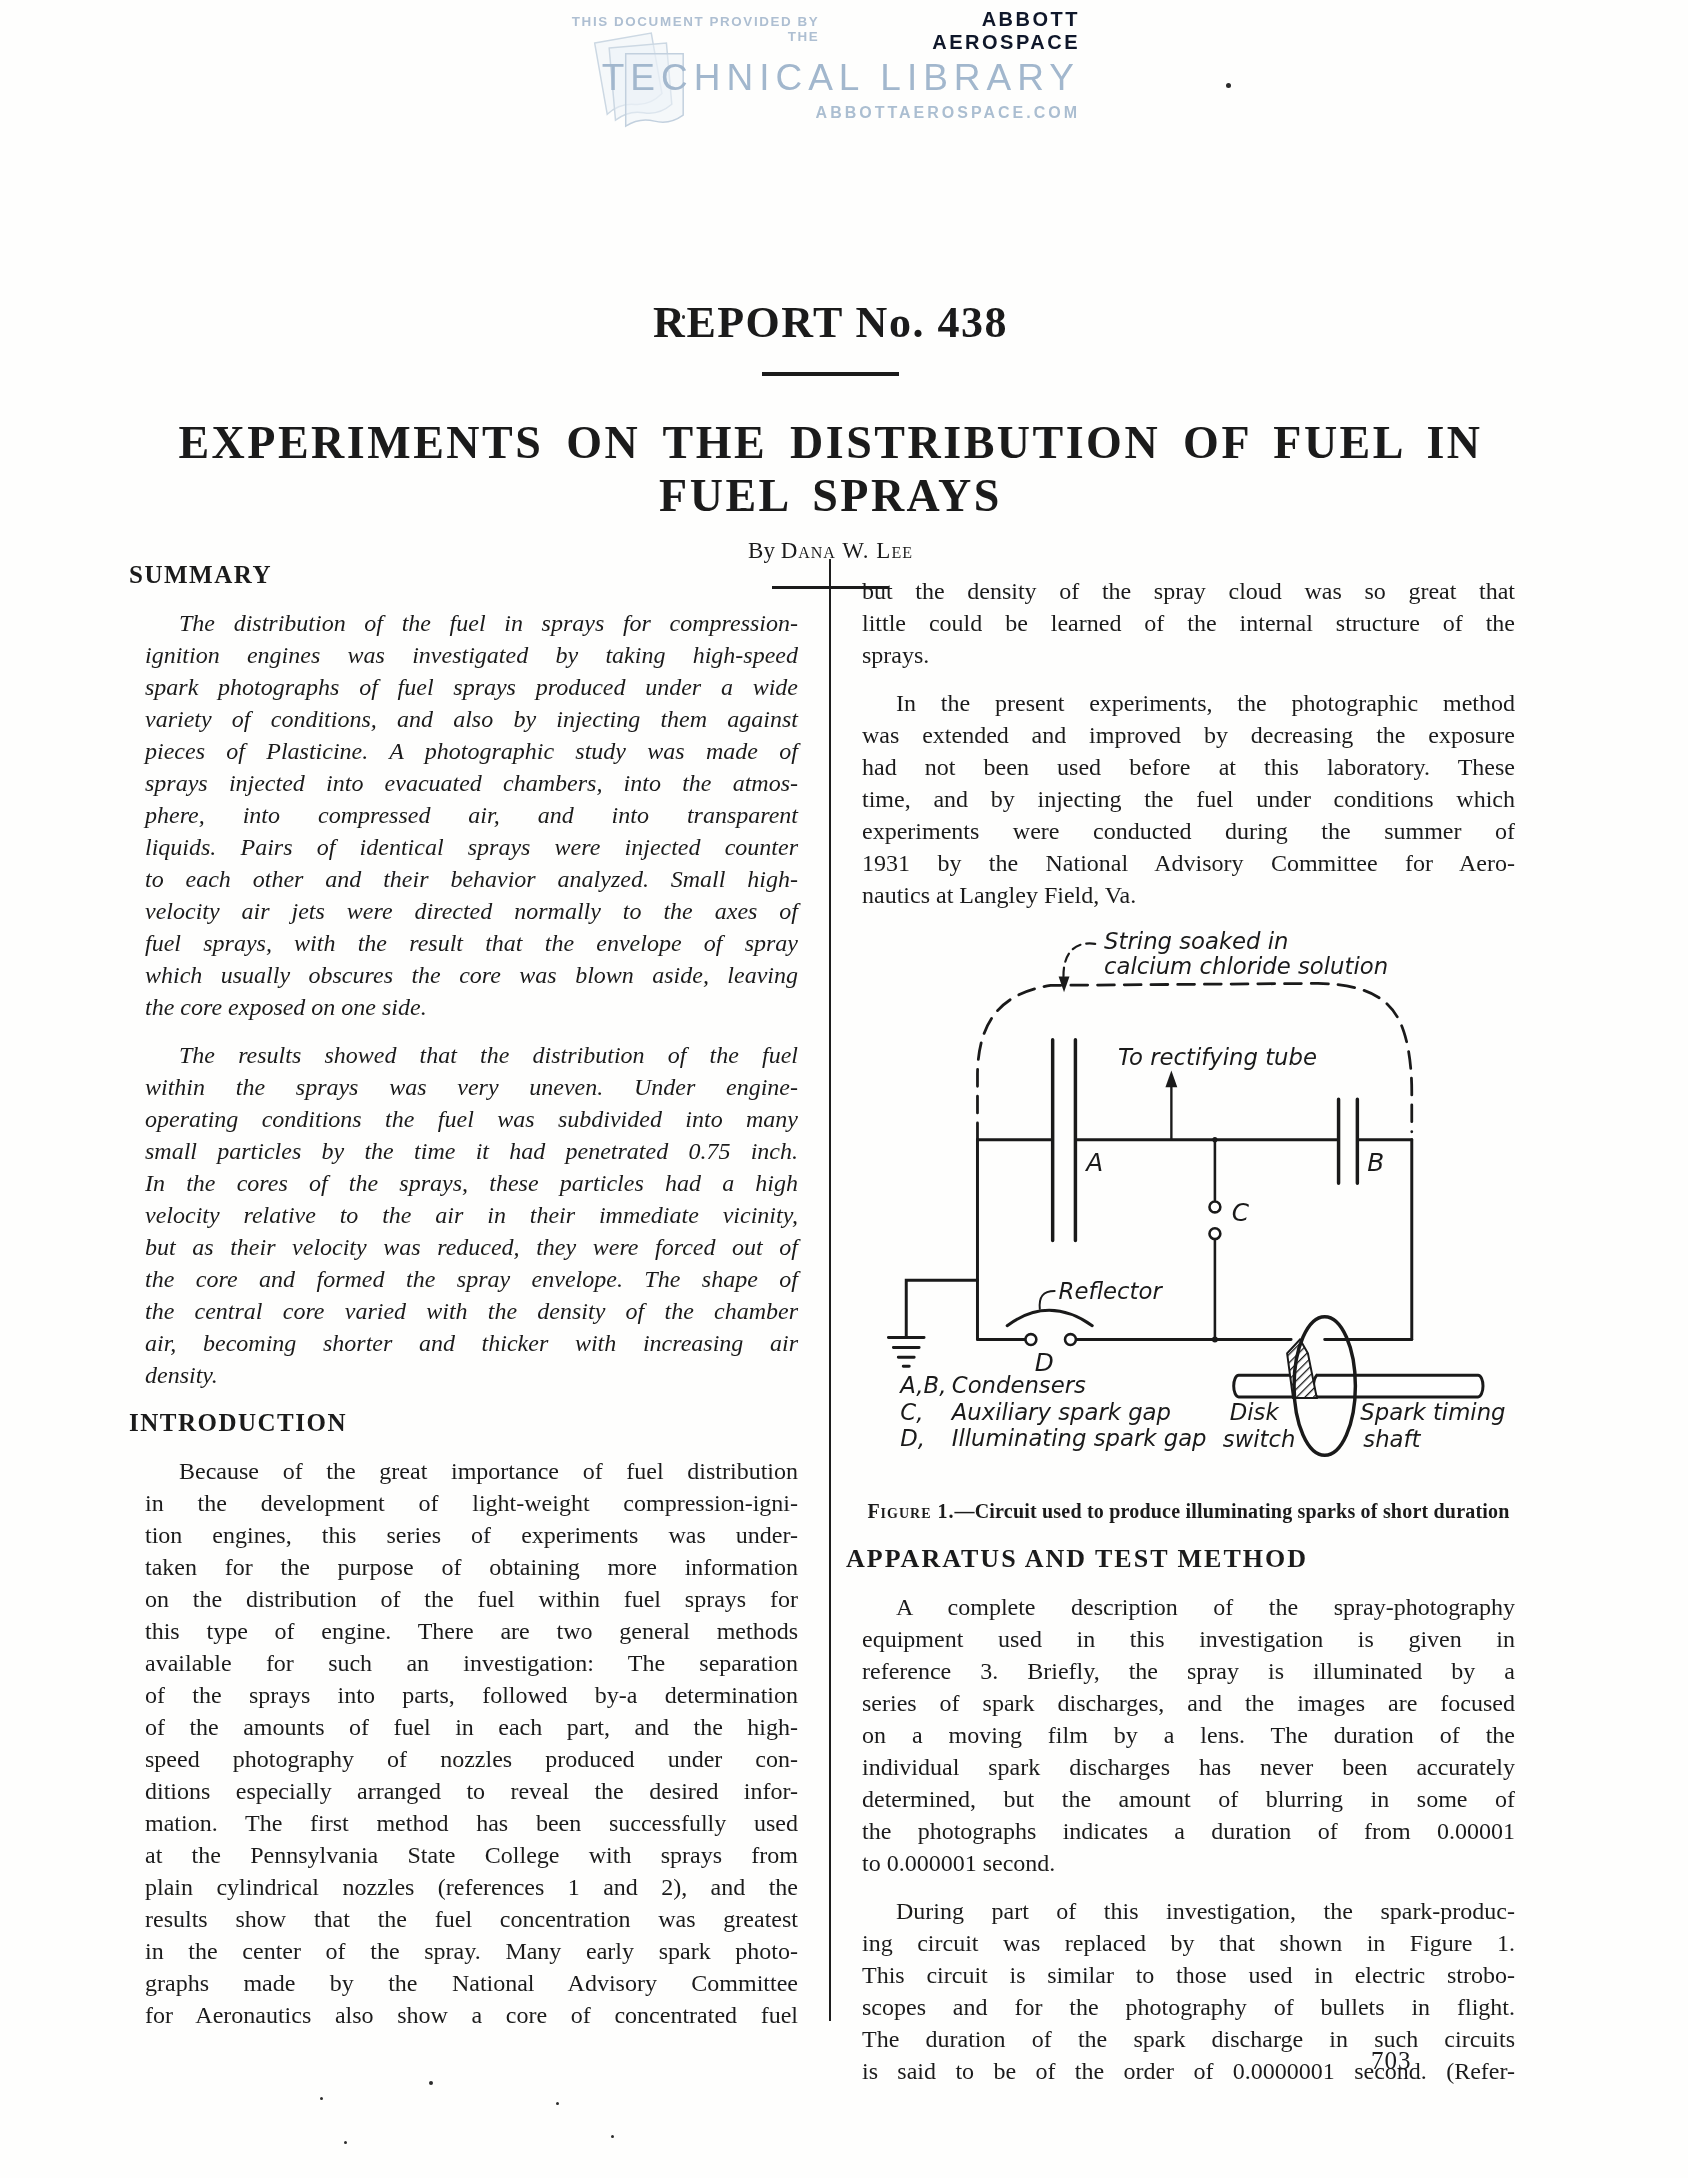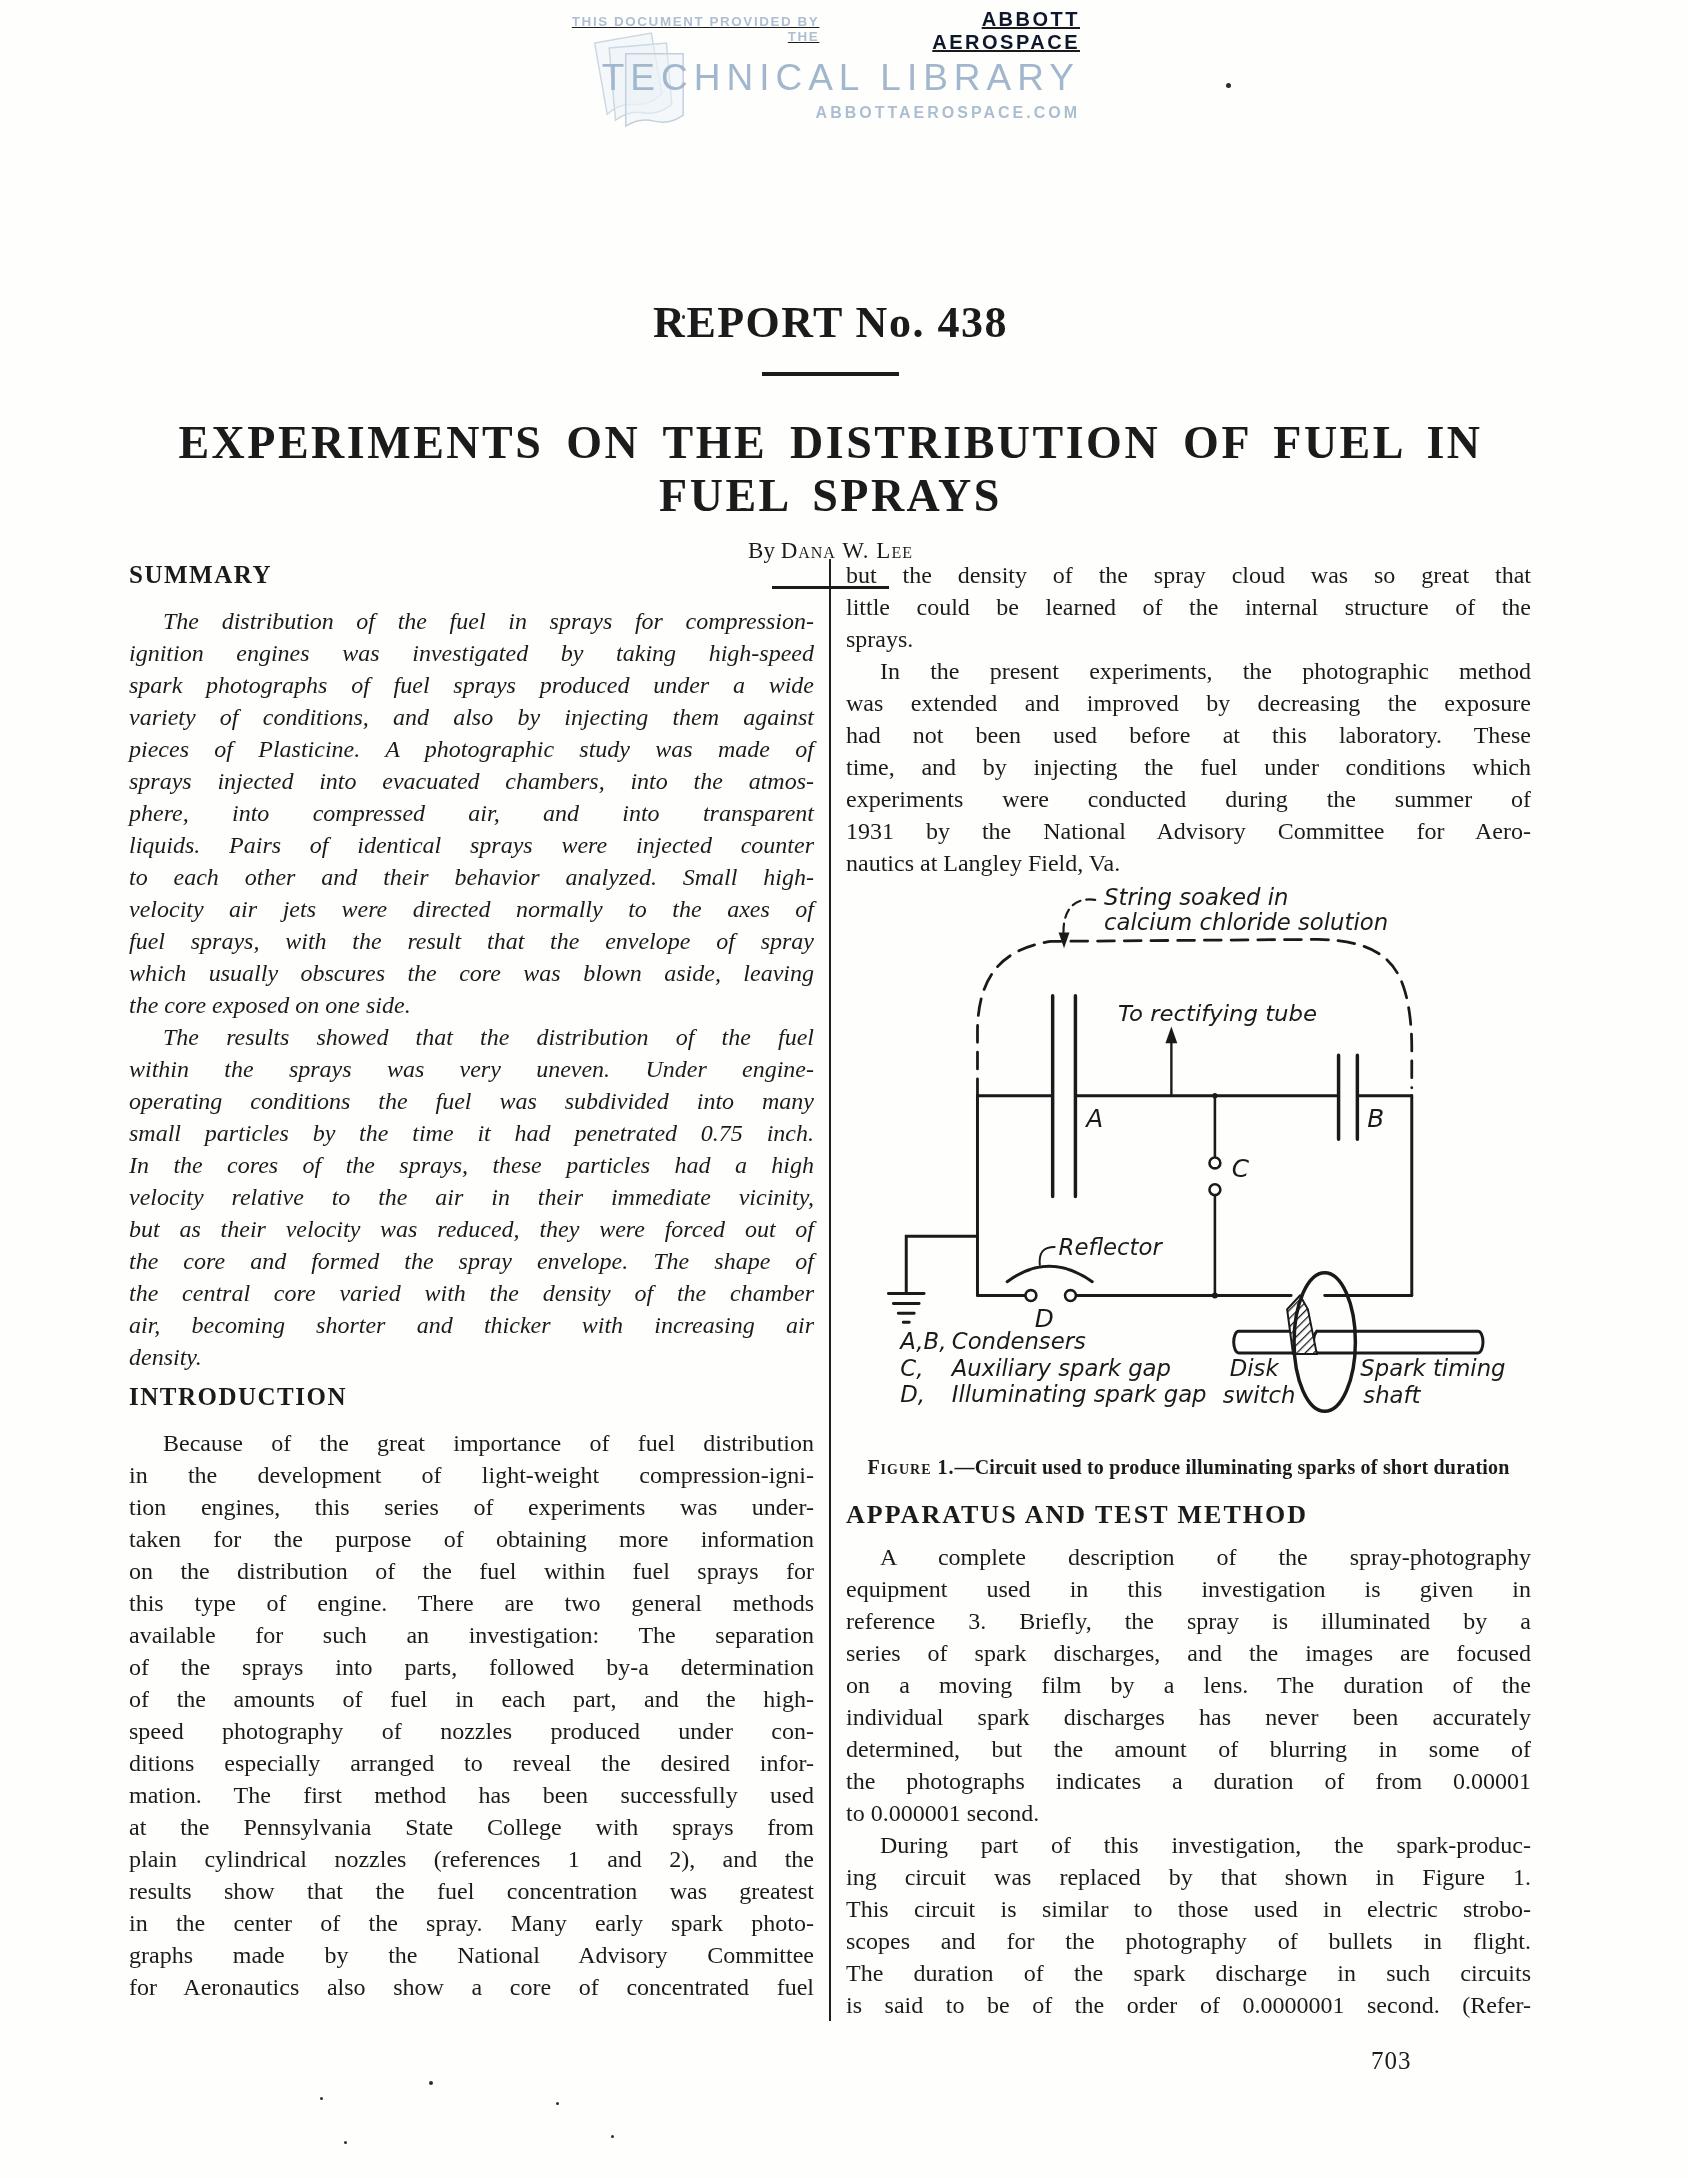--- a/index.html
+++ b/index.html
@@ -3,21 +3,21 @@
 <meta charset="utf-8">
 <style>
   html,body{margin:0;padding:0;background:#e8e8e8;}
   .page{
     position:relative; width:1689px; height:2178px; background:#fefefd;
     font-family:"Liberation Serif","DejaVu Serif",serif; color:#1b1b1b; overflow:hidden;
   }
   
   .wm{position:absolute; top:8px; left:545px; width:535px; text-align:right;
       font-family:"Liberation Sans","DejaVu Sans",sans-serif; user-select:none;}
-  .wm-l1{display:flex; justify-content:flex-end; align-items:baseline; gap:16px;text-decoration:underline;}
+  .wm-l1{display:flex; justify-content:flex-end; align-items:baseline; gap:16px;}
   .wm-small{font-size:13.4px; letter-spacing:1.6px; color:#aebfd2; font-weight:600;}
   .wm-brand{font-size:20px; letter-spacing:2.5px; color:#0f172a; font-weight:600;}
   .wm-title{font-size:37px; letter-spacing:6px; color:#a2b7cd; font-weight:500; margin-top:3px;}
   .wm-url{font-size:16px; letter-spacing:3px; color:#abbed1; font-weight:600; margin-top:5px;}
   .wm-icon{position:absolute; left:592px; top:26px; width:114px; height:109px;}
   
   .masthead{position:absolute; left:129px; top:0; width:1403px; text-align:center;}
   .report-no{margin-top:297px; font-size:44px; font-weight:700; letter-spacing:1.5px;}
   .rule{height:4px; background:#1b1b1b; width:137px; margin:24px auto 0 auto;}
   .paper-title{margin-top:40px; font-size:46px; font-weight:700; letter-spacing:2.5px; word-spacing:9px;}
@@ -25,21 +25,21 @@
   .byline .sc{font-variant-caps:small-caps; letter-spacing:1px;}
   .rule2{height:3px; background:#1b1b1b; width:117px; margin:22px auto 0 auto;}
   
   .col{position:absolute; top:559px; width:685px; font-size:24px; line-height:32px;}
   .col-left{left:129px;}
   .col-right{left:846px;}
   .divider{position:absolute; left:829px; top:559px; width:2px; height:1462px; background:#1e1e1e;}
   .colhead{font-weight:700; font-size:25px; letter-spacing:1.5px; margin:0 0 14px 0;}
   .colhead.intro{margin:8px 0 14px 0;}
   .colhead.apparatus{margin:16px 0 10px 0; letter-spacing:2px; font-size:26px;}
-  .para{margin:0;}
+  .para{margin:16px;}
   .para .tl{text-align:justify; text-align-last:justify;}
   .para .tl.last{text-align:left; text-align-last:auto;}
   .para .tl.ind{padding-left:34px;}
   .para.italic .tl{font-style:italic;}
   
   .figwrap{margin:4px 0 0 38px;}
   .figcaption{text-align:center; font-size:20px; font-weight:700; margin-top:6px; letter-spacing:0.2px;}
   .figcaption .sc{font-variant-caps:small-caps; letter-spacing:1px;}
   .fig-label{font-family:"DejaVu Sans","Liberation Sans",sans-serif; font-style:italic;
              fill:#1a1a1a; font-size:23px;}

